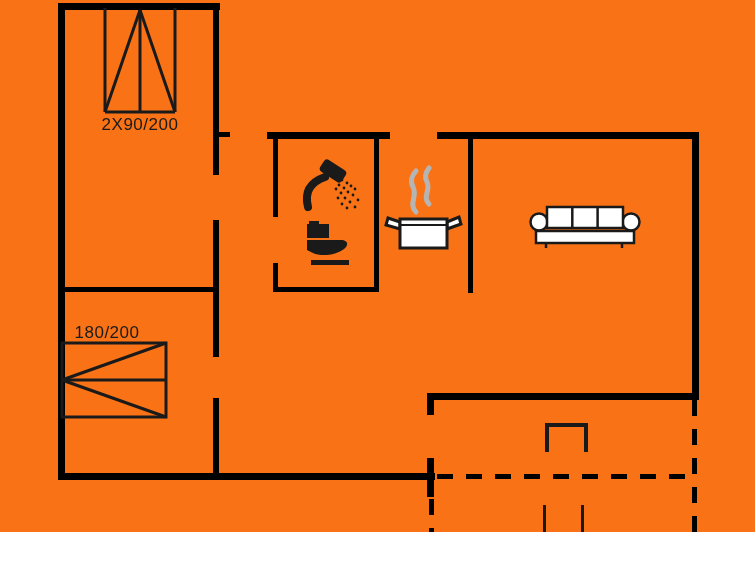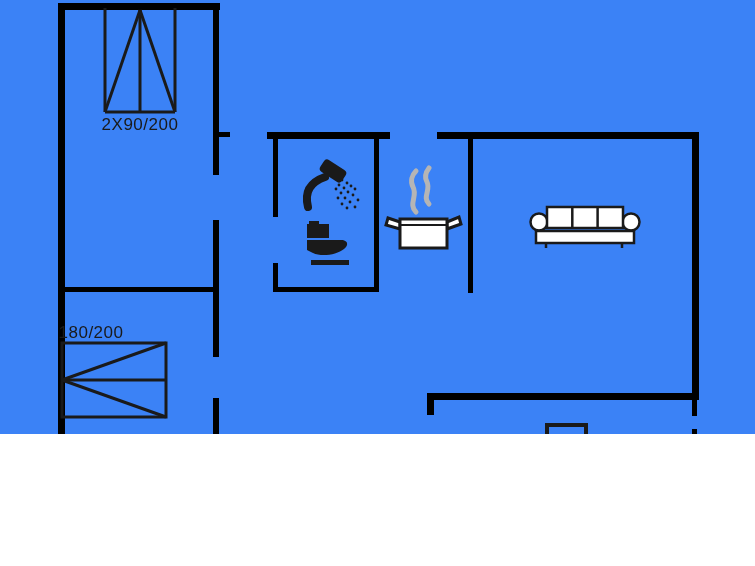--- a/index.html
+++ b/index.html
@@ -1,17 +1,17 @@
 <!DOCTYPE html>
 <html><head>
 <meta charset="utf-8">
 <style>
   html,body{margin:0;padding:0;background:#ffffff;}
   .plan{
-    position:relative;width:755px;height:434px;background:#3b82f6;overflow:hidden;
+    position:relative;width:755px;height:532px;background:#f97316;overflow:hidden;
     font-family:"Liberation Sans", sans-serif;
     text-decoration:underline;
   }
   .wall{position:absolute;background:#000000;}
   .dash-h{position:absolute;height:5px;background:repeating-linear-gradient(90deg,#000 0 16px,transparent 16px 29px);}
   .dash-v{position:absolute;width:5px;background:repeating-linear-gradient(180deg,#000 0 16px,transparent 16px 29px);}
   .lbl{
     position:absolute;color:#1a1a1a;font-size:17px;line-height:1;
     text-align:center;white-space:nowrap;letter-spacing:0.5px;
   }
@@ -67,21 +67,21 @@
   <span class="lbl" style="left:95px;top:116px;width:90px;">2X90/200</span>
 
   <svg style="left:60px;top:341px;" width="110" height="78" viewBox="0 0 110 78">
     <g stroke="#1a1a1a" stroke-width="3" fill="none">
       <rect x="2" y="2" width="104" height="74"></rect>
       <line x1="2" y1="39" x2="106" y2="39"></line>
       <line x1="2" y1="39" x2="106" y2="2"></line>
       <line x1="2" y1="39" x2="106" y2="76"></line>
     </g>
   </svg>
-  <span class="lbl" style="left:52px;top:324px;width:78px;">180/200</span>
+  <span class="lbl" style="left:68px;top:324px;width:78px;">180/200</span>
 
   <svg style="left:298px;top:160px;" width="64" height="56" viewBox="0 0 64 56">
     <rect x="22" y="4" width="26" height="14" rx="4" fill="#1a1a1a" transform="rotate(33 35 11)"></rect>
     <path d="M 27,17 C 13,22 6,31 10,47" stroke="#1a1a1a" stroke-width="8" fill="none" stroke-linecap="round"></path>
     <g fill="#1a1a1a">
       <circle cx="44" cy="20" r="1.4"></circle>
         <circle cx="41" cy="25" r="1.4"></circle>
         <circle cx="38" cy="29" r="1.4"></circle>
       <circle cx="49" cy="23" r="1.4"></circle>
         <circle cx="46" cy="28" r="1.4"></circle>

